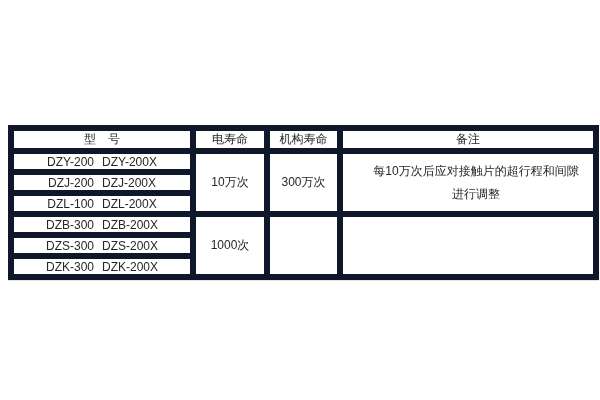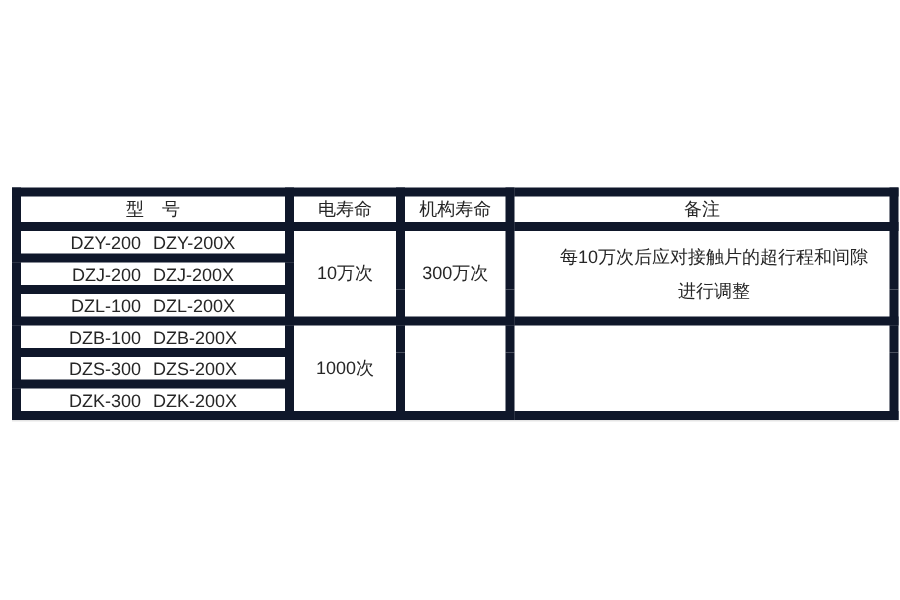--- a/index.html
+++ b/index.html
@@ -101,21 +101,21 @@
         <td>
           <div class="model-pair">
             <span>DZL-100</span>
             <span>DZL-200X</span>
           </div>
         </td>
       </tr>
       <tr>
         <td>
           <div class="model-pair">
-            <span>DZB-100</span>
+            <span>DZB-300</span>
             <span>DZB-200X</span>
           </div>
         </td>
         <td rowspan="3">1000次</td>
         <td rowspan="3"></td>
         <td rowspan="3" class="remarks-cell">
           <div class="remarks-line"></div>
           <div class="remarks-line"></div>
         </td>
       </tr>

